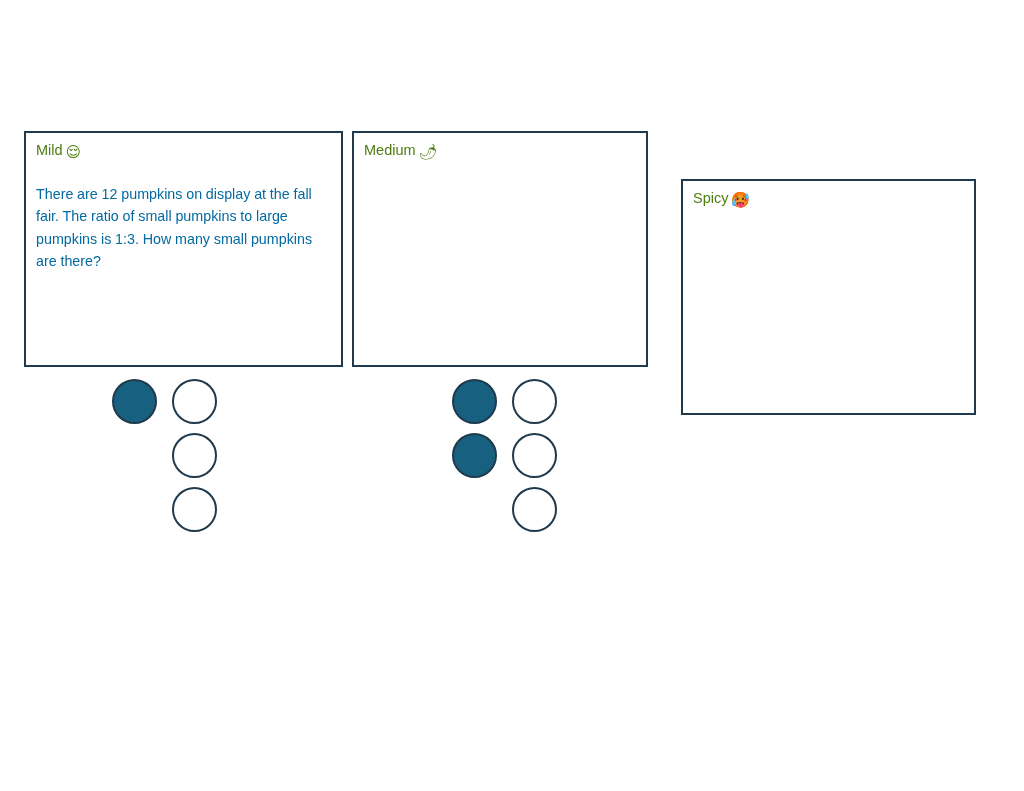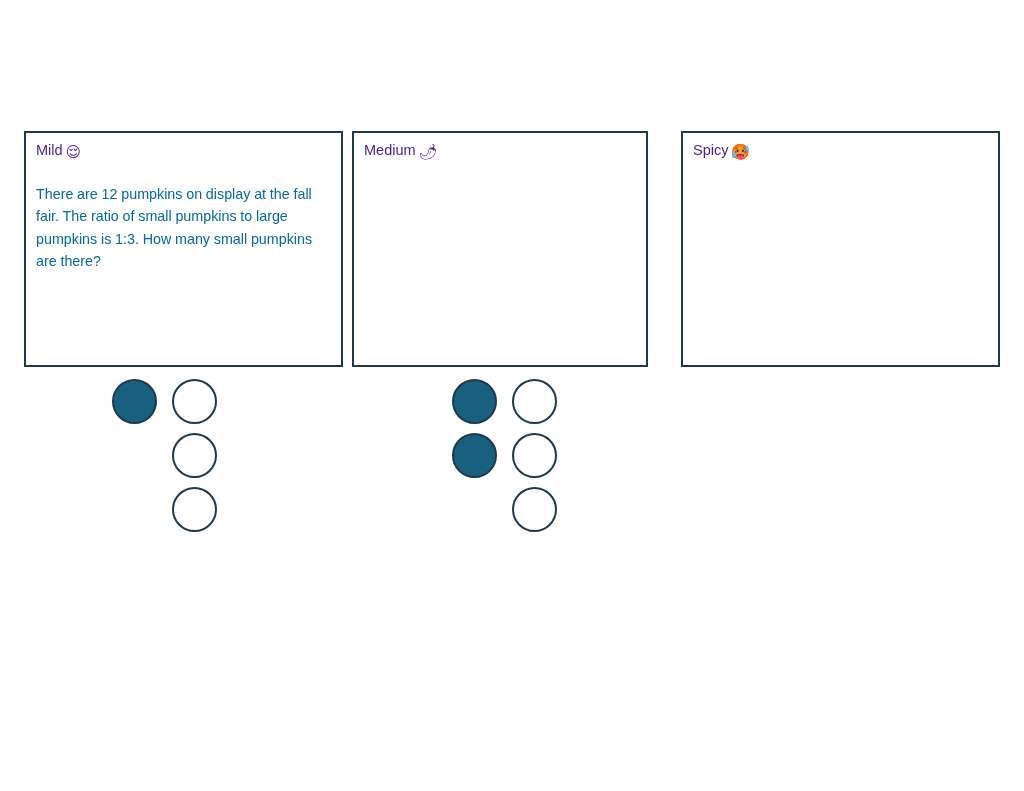--- a/index.html
+++ b/index.html
@@ -27,31 +27,31 @@
   .card {
     position: absolute;
     box-sizing: border-box;
     background: #ffffff;
     border: 2px solid #1f3a4d;
     top: 131px;
     height: 236px;
   }
   .card-1 { left: 24px;  width: 319px; }
   .card-2 { left: 352px; width: 296px; }
-  .card-3 { left: 681px; width: 319px; }
+  .card-3 { left: 681px; width: 295px; margin-top: 48px; }
 
   .card-header {
     position: absolute;
     top: 7px;
     left: 10px;
     right: 8px;
     font-size: 14.5px;
     line-height: 20px;
     white-space: nowrap;
-    color: #4c1d95;
+    color: #4d7c0f;
   }
   .card-header .hdr-label {
     display: inline;
   }
   .card-header .hdr-emoji {
     display: inline-block;
     font-size: 15px;
     line-height: 20px;
     vertical-align: -2px;
     margin-left: 3px;

